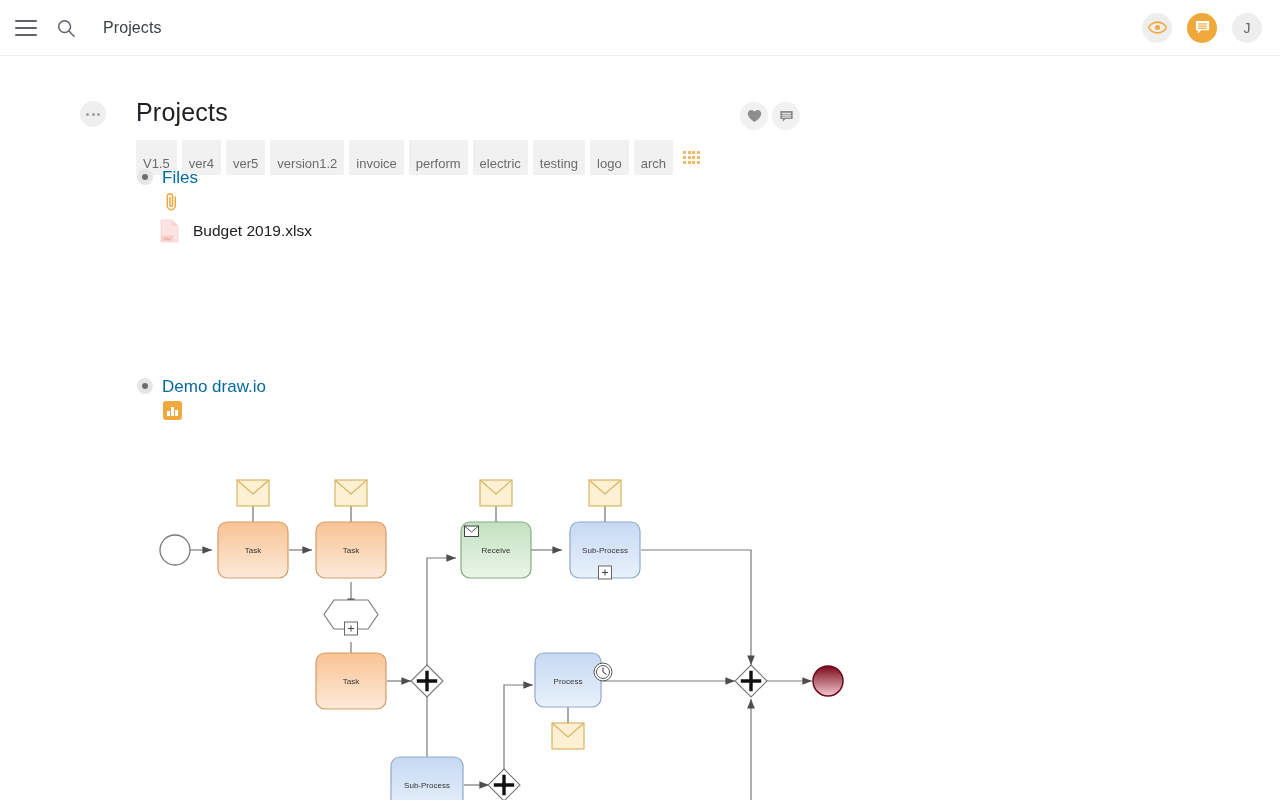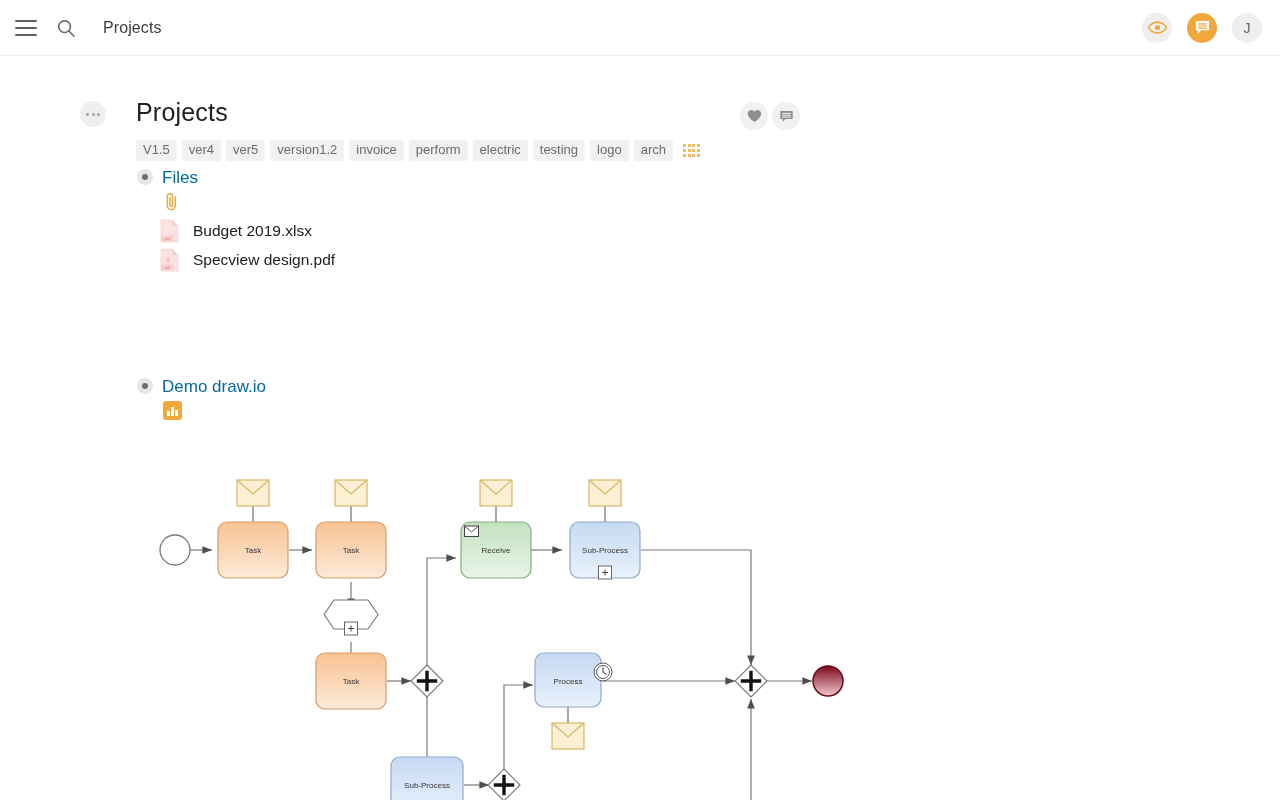--- a/index.html
+++ b/index.html
@@ -87,21 +87,21 @@
 
   
   .tags {
     position: absolute; left: 136px; top: 84px;
     display: flex; align-items: center; gap: 5px;
   }
   .tag {
     background: #f1f1f1;
     color: #6b6b6b;
     font-size: 13px;
-    padding: 3px 7px 4px;
+    padding: 17px 7px 4px;
     border-radius: 2px;
     white-space: nowrap;
     cursor: pointer;
     line-height: 14px;
   }
   .grid-icon {
     margin-left: 5px;
     display: grid;
     grid-template-columns: repeat(4, 3px);
     grid-template-rows: repeat(3, 3px);
@@ -268,32 +268,20 @@
           <path d="M12 1v6h6" fill="#f6d2d0"></path>
           <rect x="1" y="16.5" width="12.5" height="5.5" fill="#f8cfcc"></rect>
           <text x="7.2" y="20.8" font-size="3.7" fill="#e08b86" text-anchor="middle" font-family="Liberation Sans, sans-serif">xlsx</text>
         </svg>
       </div>
       <div class="file-name">Budget 2019.xlsx</div>
     </div>
 
 
 
-    <div class="file-row">
-      <div class="file-icon">
-        <svg width="20" height="24" viewBox="0 0 20 24">
-          <path d="M1 1h11l6 6v16H1z" fill="#fbe3e2" stroke="#f8d3d1" stroke-width="0.8"></path>
-          <path d="M12 1v6h6" fill="#f6d2d0"></path>
-          <path d="M6.5 9 L9.5 14 M9.5 9 L6.5 14" stroke="#f0b4b0" stroke-width="1"></path>
-          <rect x="1" y="16.5" width="12.5" height="5.5" fill="#f8cfcc"></rect>
-          <text x="7.2" y="20.8" font-size="3.7" fill="#e08b86" text-anchor="middle" font-family="Liberation Sans, sans-serif">pdf</text>
-        </svg>
-      </div>
-      <div class="file-name">Specview design.pdf</div>
-    </div>
 
   </div>
 
   <div class="section-bullet draw-section">
       <i></i>
     </div>
   <div class="section-label draw-label">Demo draw.io</div>
   <div class="draw-badge">
     <i style="height:5px"></i>
       <i style="height:9px"></i>

